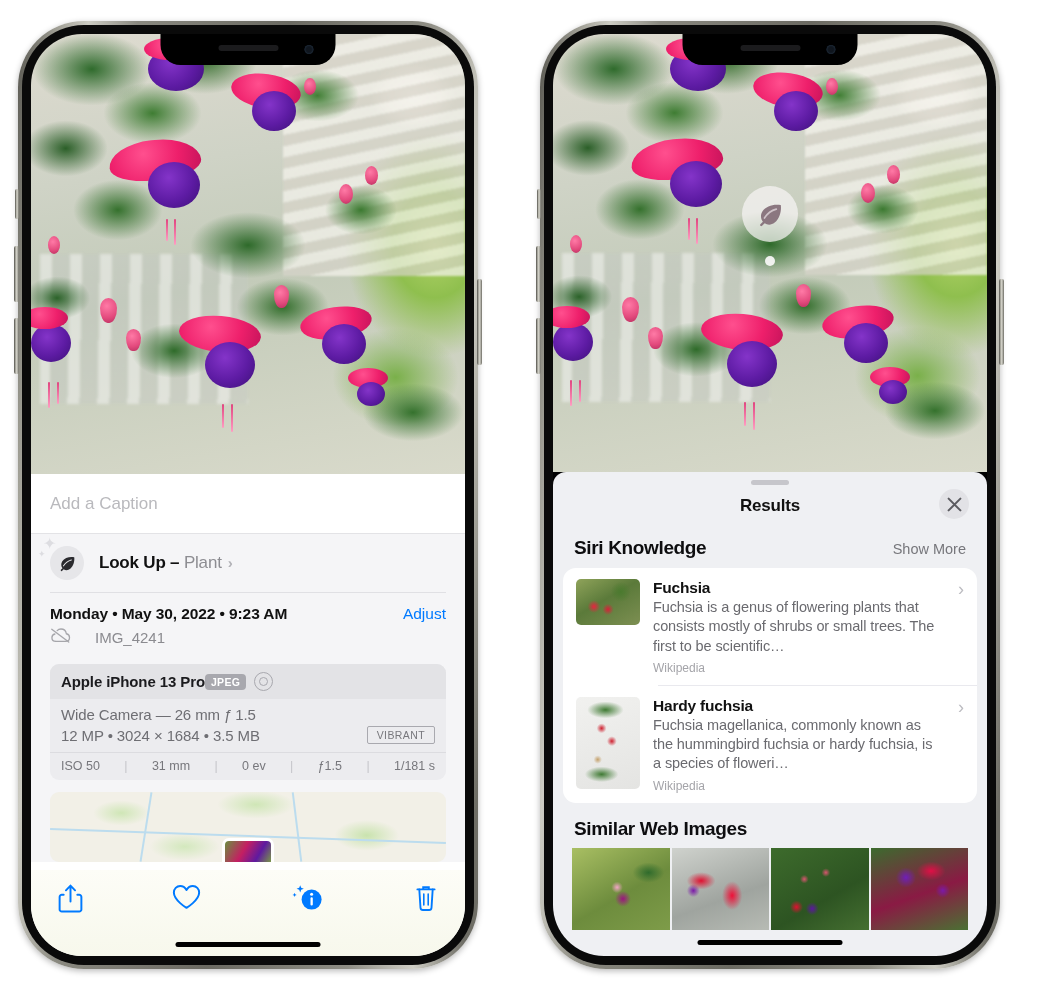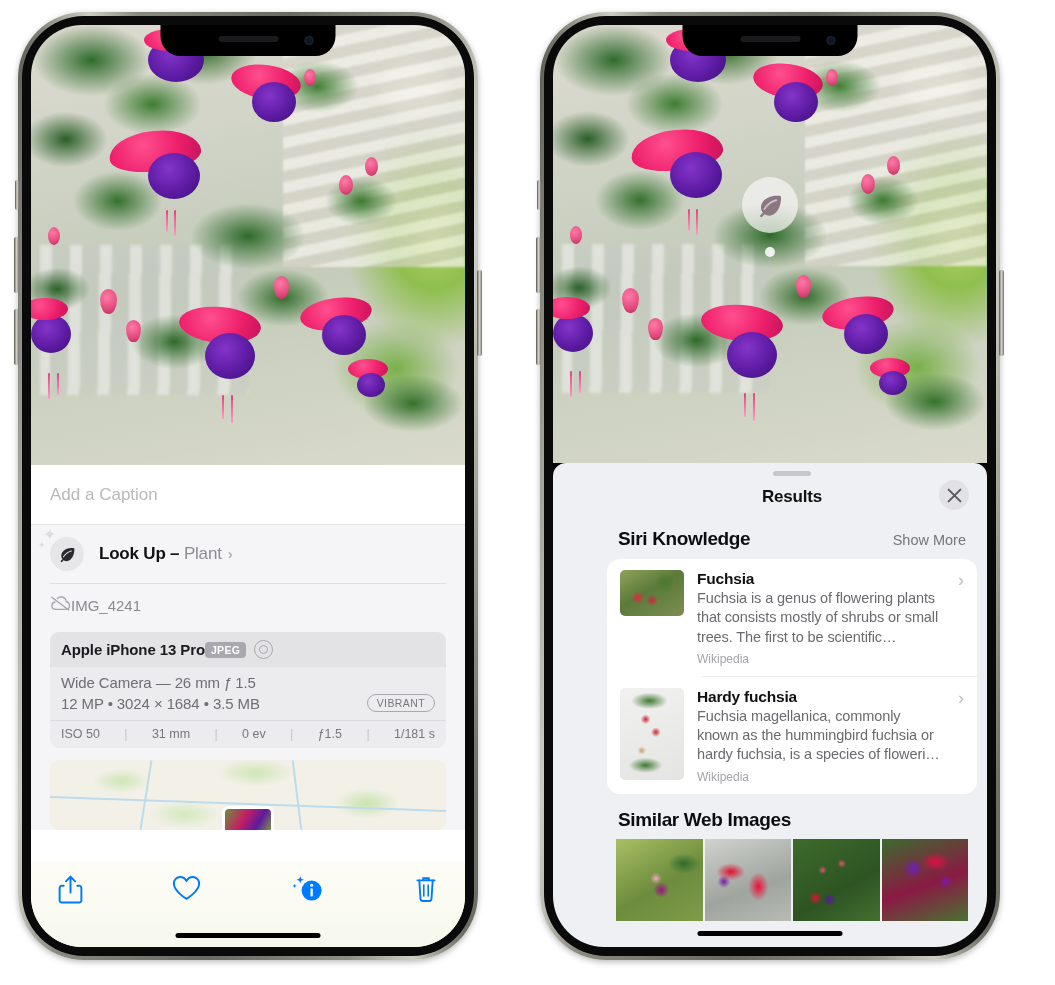--- a/index.html
+++ b/index.html
@@ -5,21 +5,21 @@
   * { box-sizing: border-box; margin: 0; padding: 0; }
   html, body {
     width: 1055px; height: 985px;
     background: #ffffff;
     font-family: "Liberation Sans", sans-serif;
     overflow: hidden;
   }
   .stage { position: relative; width: 1055px; height: 985px; }
 
   
-  .phone { position: absolute; top: 12px; width: 460px; height: 948px; }
+  .phone { position: absolute; top: 21px; width: 460px; height: 948px; }
   .phone.left  { left: 18px; }
   .phone.right { left: 540px; }
 
   .frame-outer {
     position: absolute; inset: 0;
     border-radius: 66px;
     background: linear-gradient(95deg,#57564f 0%,#9d9c92 7%,#cdccc3 13%,#8a8980 22%,#6b6a62 50%,#8f8e85 76%,#cfcec5 88%,#6e6d65 97%);
     box-shadow: 0 2px 6px rgba(0,0,0,.28);
   }
   .frame-inner {
@@ -141,21 +141,21 @@
   .spark.s2 { left: -12px; top: 4px;  font-size: 9px; }
   .lookup-text { margin-left: 15px; font-size: 17px; font-weight: 700; color: #111; letter-spacing: -.2px; }
   .lookup-text .sub { font-weight: 400; color: #8d8d92; }
   .chev-gray { margin-left: 6px; color: #b3b3b8; font-size: 15px; font-weight: 600; }
 
   .meta-block { background: #f5f5f7; padding: 0 19px 8px; }
   .meta-divider { height: 1px; background: #e0e0e4; margin: 0 0 12px; }
   .meta-line1 { display: flex; align-items: baseline; justify-content: space-between; }
   .meta-date { font-size: 15.5px; font-weight: 700; color: #111; letter-spacing: -.1px; }
   .adjust { font-size: 15.5px; color: #007aff; }
-  .meta-file { display: flex; align-items: center; gap: 0; margin-top: 5px; font-size: 15px; color: #8b8b90; }
+  .meta-file { display: flex; align-items: center; gap: 24px; margin-top: 5px; font-size: 15px; color: #8b8b90; }
 
   .cam-card {
     margin: 10px 19px 0;
     background: #ececef;
     border-radius: 9px;
     overflow: hidden;
   }
   .cam-head {
     display: flex; align-items: center; justify-content: flex-start;
     padding: 8px 11px;
@@ -172,21 +172,21 @@
     border: 1.6px solid #a8a8ae;
     display: flex; align-items: center; justify-content: center;
   }
   .aperture i { width: 9px; height: 9px; border-radius: 50%; border: 1.6px solid #a8a8ae; display:block; }
   .cam-body { padding: 7px 11px 8px; }
   .cam-lens { font-size: 15px; color: #6e6e73; letter-spacing: -.1px; }
   .cam-row2 { display: flex; align-items: center; justify-content: space-between; margin-top: 3px; }
   .cam-size { font-size: 15px; color: #6e6e73; letter-spacing: -.1px; }
   .vibrant {
     border: 1px solid #a9a9af; color: #77777c; font-size: 10.5px; font-weight: 500;
-    padding: 2px 9px; border-radius: 9px; letter-spacing: .4px;
+    padding: 2px 9px; border-radius: 2px; letter-spacing: .4px;
   }
   .cam-exif {
     display: flex; align-items: center; justify-content: space-between;
     border-top: 1px solid #dcdce0;
     padding: 6px 11px 7px;
     font-size: 12.5px; color: #77777c;
   }
   .cam-exif .sep { color: #c6c6ca; }
 
   .map-card {
@@ -220,21 +220,21 @@
   .home-indicator {
     position: absolute; left: 50%; transform: translateX(-50%); bottom: 9px;
     width: 145px; height: 5px; border-radius: 3px; background: #000;
   }
 
   
   .results-sheet {
     position: absolute; left: 0; right: 0; top: 438px; bottom: 0;
     background: #eff0f3;
     border-top-left-radius: 13px; border-top-right-radius: 13px;
-    display: flex; flex-direction: column; padding-left: 44px;
+    display: flex; flex-direction: column;
   }
   .grabber { width: 38px; height: 5px; border-radius: 3px; background: #c6c6cb; margin: 8px auto 0; }
   .res-head { position: relative; height: 42px; display: flex; align-items: center; justify-content: center; }
   .res-title { font-size: 17px; font-weight: 700; color: #111; letter-spacing: -.2px; }
   .close-btn {
     position: absolute; right: 18px; top: 4px;
     width: 30px; height: 30px; border-radius: 50%;
     background: #e2e2e6; display: flex; align-items: center; justify-content: center;
   }
   .sec-head {
@@ -382,20 +382,24 @@
                 <path d="M16.8 7.6c-3.6 1-7.3 3.5-9.8 7.3" stroke="#e6e6e9" stroke-width="1.4" fill="none" stroke-linecap="round"></path>
               </svg>
             </div>
             <div class="lookup-text">
               <span>Look Up – </span><span class="sub">Plant</span><span class="chev-gray">›</span>
             </div>
           </div>
 
           <div class="meta-block">
             <div class="meta-divider"></div>
+            <div class="meta-line1">
+              <div class="meta-date">Monday • May 30, 2022 • 9:23 AM</div>
+              <div class="adjust">Adjust</div>
+            </div>
             <div class="meta-file">
               <span>
                 <svg width="21" height="15" viewBox="0 0 24 17" aria-hidden="true">
                   <path d="M6.6 15.2h11.1c2.8 0 4.6-1.9 4.6-4.4 0-2.2-1.5-3.9-3.6-4.3-.5-3.1-3-5.4-6.2-5.4-1.7 0-3.3.7-4.3 1.8" fill="none" stroke="#a6a6ab" stroke-width="1.5" stroke-linecap="round"></path>
                   <path d="M6.6 15.2c-2.5 0-4.4-1.8-4.4-4.2 0-2.1 1.4-3.8 3.4-4.2" fill="none" stroke="#a6a6ab" stroke-width="1.5" stroke-linecap="round"></path>
                   <path d="M2 1.4 21.4 16" stroke="#a6a6ab" stroke-width="1.5" stroke-linecap="round"></path>
                 </svg>
               </span>
               <span>IMG_4241</span>
             </div>

